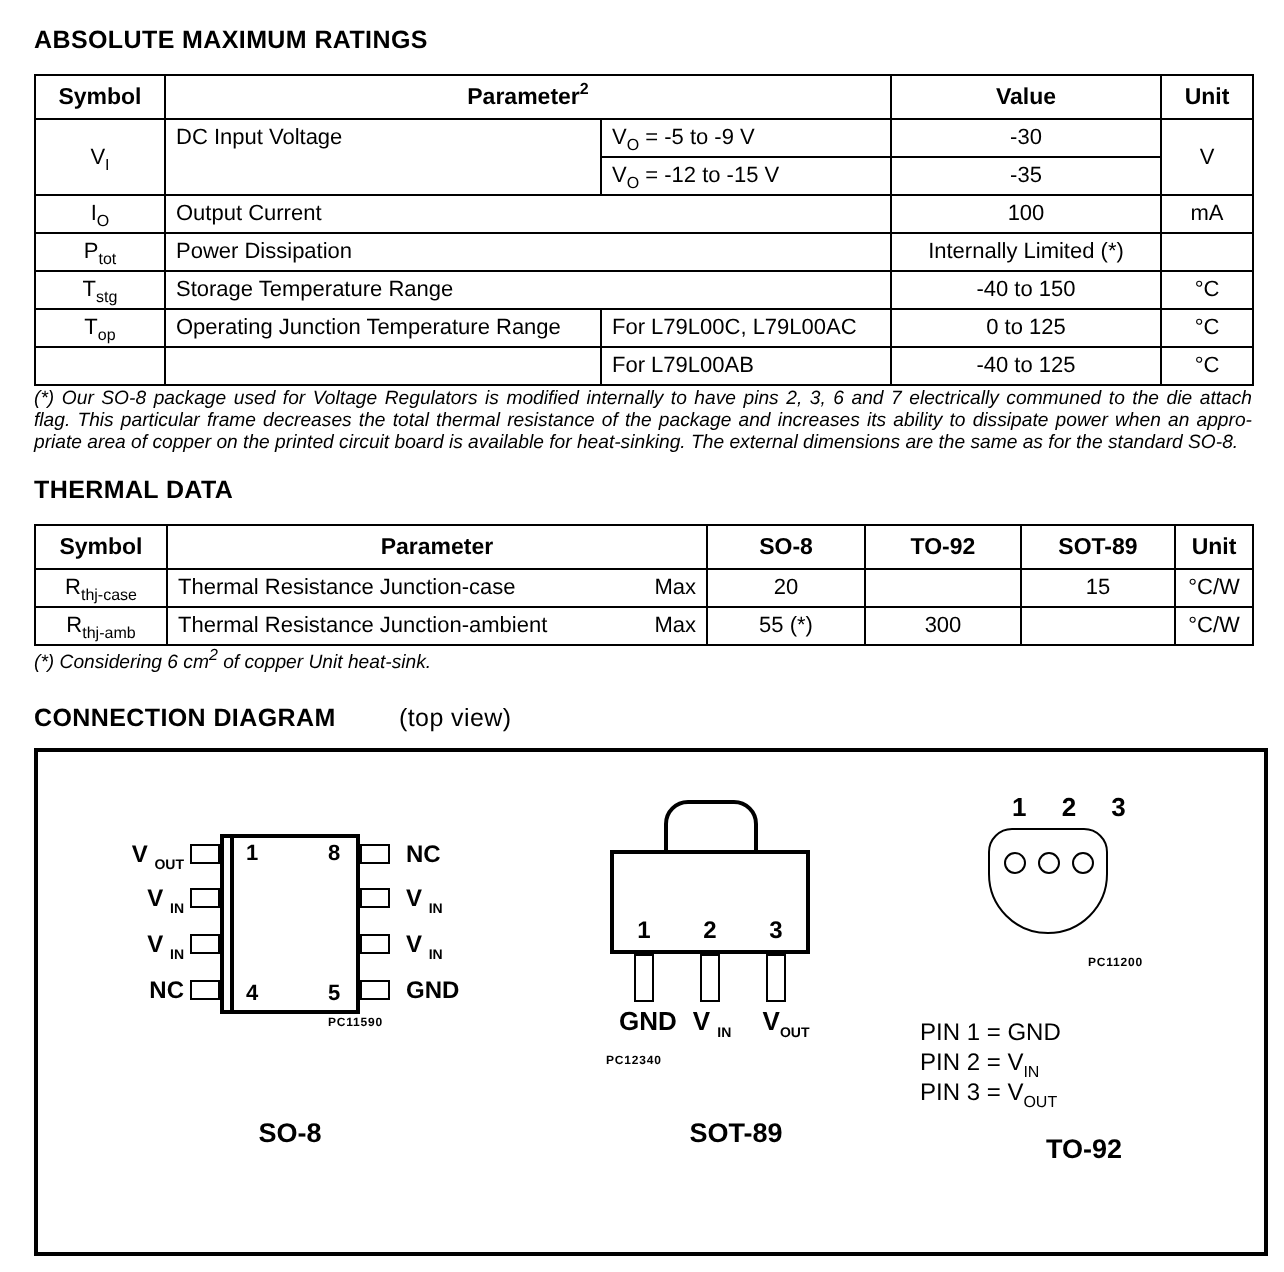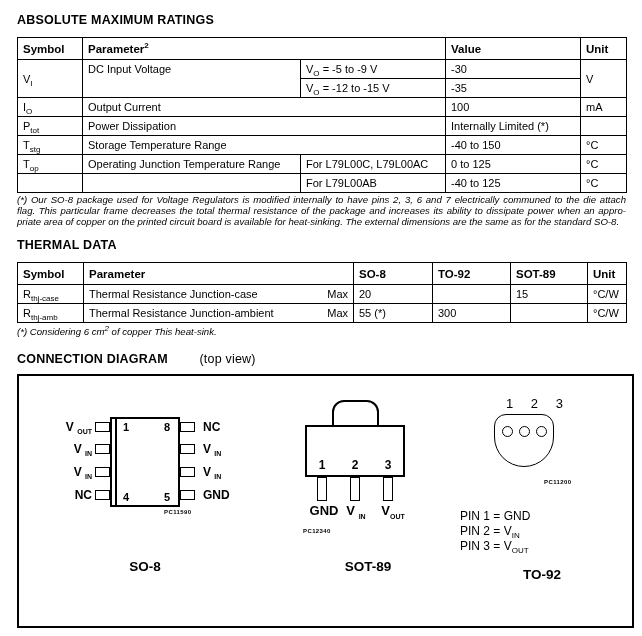--- a/index.html
+++ b/index.html
@@ -4,21 +4,21 @@
 <style>
   * { margin:0; padding:0; box-sizing:border-box; }
   html,body { background:#fff; }
   body { font-family:"Liberation Sans", sans-serif; color:#000; }
   .page { position:relative; width:642px; height:636px; background:#fff; overflow:hidden; }
 
   .hdg { position:absolute; font-size:12.5px; font-weight:bold; letter-spacing:0.2px; }
   .hdg .norm { font-weight:normal;padding-left:28px; }
 
   table { position:absolute; left:17px; border-collapse:collapse; table-layout:fixed; background:#fff; }
-  td { border:1.5px solid #000; font-size:11px; text-align:left; vertical-align:middle;
+  td { border:1.5px solid #000; font-size:11px; text-align:center; vertical-align:middle;
        padding:0 5px; white-space:nowrap; overflow:hidden; }
   td.hd { font-weight:bold; font-size:11.5px; }
   td.l { text-align:left; }
   td.vt { vertical-align:top; padding-top:3px; }
   .t1 { top:37px; width:609px; }
   .t2 { top:262px; width:609px; }
   tr { height:19px; }
   tr.hdr { height:22px; }
   sub { font-size:8px; line-height:0; }
   sup { font-size:8px; line-height:0; }
@@ -46,21 +46,21 @@
   .sot-tab { left:313px; top:24px; width:47px; height:30px; border:2px solid #000;
              border-radius:12px 12px 0 0; background:#fff; }
   .sot-body { left:286px; top:49px; width:100px; height:52px; border:2px solid #000; background:#fff; }
   .sot-leg { top:101px; width:10px; height:24px; border:1.5px solid #000; background:#fff; }
   .sot-num { font-size:12px; font-weight:bold; width:20px; text-align:center; top:82px; }
 
   
   .to92-shape { left:475px; top:38px; width:60px; height:53px; border:1.5px solid #000;
                 border-radius:12px 12px 30px 30px; background:#fff; }
   .to92-circle { top:50px; width:11px; height:11px; border:1.5px solid #000; border-radius:50%; background:#fff; }
-  .to92-nums { left:487px; top:20px; font-size:13px; font-weight:normal; letter-spacing:7px;text-align:right; }
+  .to92-nums { left:487px; top:20px; font-size:13px; font-weight:bold; letter-spacing:7px;text-align:right; }
   .pinlist { left:441px; top:133px; font-size:12px; line-height:15px; }
   .pinlist div { white-space:nowrap; }
   .pinlist sub { font-size:8px; }
   .view-label { font-size:13.5px; text-align:center; }
 </style>
 </head>
 <body>
 
 <div class="page">
 
@@ -175,21 +175,21 @@
             </span>
           </td>
       <td>55 (*)</td>
       <td>300</td>
       <td></td>
       <td>°C/W</td>
     </tr>
   </tbody>
     </table>
 
-  <div class="fn" style="top:326px;"><span>(*) Considering 6 cm</span><sup>2</sup><span> of copper This heat-sink.</span></div>
+  <div class="fn" style="top:326px;"><span>(*) Considering 6 cm</span><sup>2</sup><span> of copper Unit heat-sink.</span></div>
 
   <div class="hdg" style="left:17px; top:352px;"><span>CONNECTION DIAGRAM</span><span class="norm"> (top view)</span></div>
 
   <div class="diagram-box">
 
     <div class="abs lref plabel" style="left:18px; top:44px;"><span>V</span> <sub>OUT</sub></div>
     <div class="abs lref plabel" style="left:18px; top:66px;"><span>V</span> <sub>IN</sub></div>
     <div class="abs lref plabel" style="left:18px; top:89px;"><span>V</span> <sub>IN</sub></div>
     <div class="abs lref plabel" style="left:18px; top:112px;"><span>NC</span><sub></sub></div>
 

